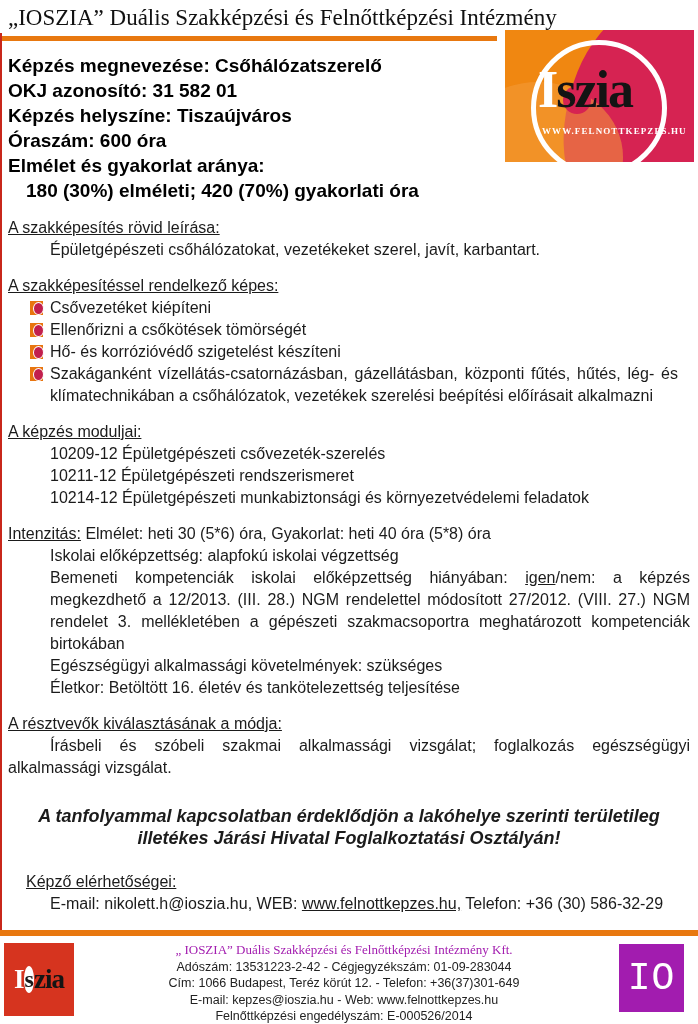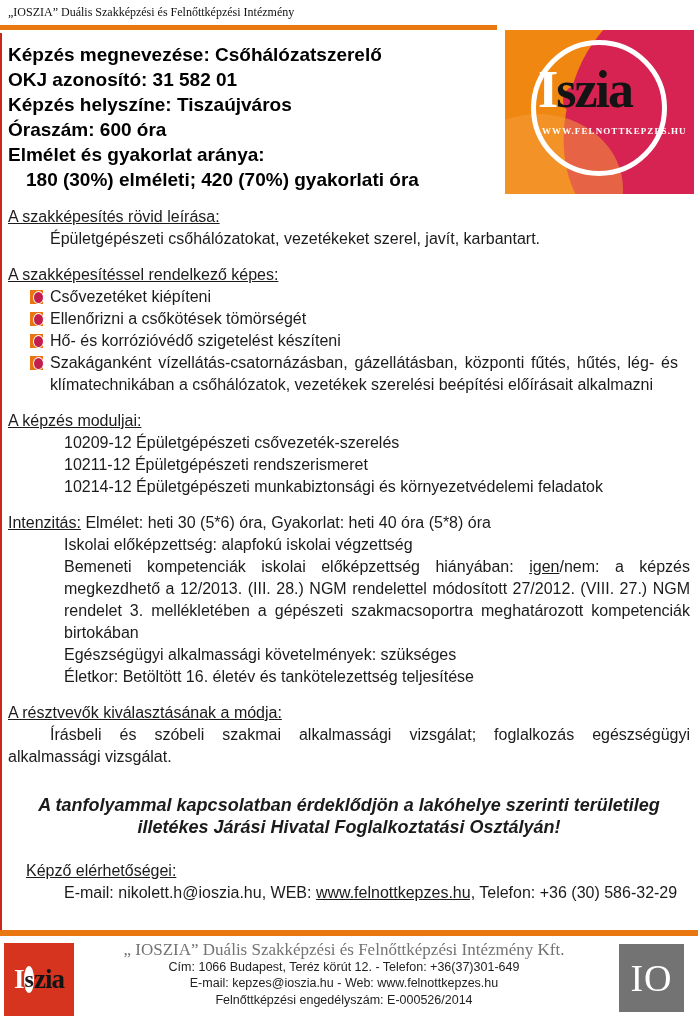--- a/index.html
+++ b/index.html
@@ -2,25 +2,25 @@
 <html><head>
 <meta charset="utf-8">
 <style>
   html,body{margin:0;padding:0;background:#fff;}
   .page{position:relative;width:698px;height:1024px;background:#fff;overflow:hidden;
         font-family:"Liberation Sans",sans-serif;color:#1b1b1b;}
   
   .left-edge-line{position:absolute;left:0;top:33px;width:2px;height:897px;background:#c8271b;}
 
   
-  .masthead{padding:5px 8px 2px;font-family:"Liberation Serif",serif;font-size:12px;color:#111;}
+  .masthead{padding:5px 8px 2px;font-family:"Liberation Serif",serif;font-size:23px;color:#111;}
   .head-rule{width:497px;height:5px;background:#e8780f;margin-top:3px;}
 
   
-  .logo{position:absolute;top:30px;left:505px;width:189px;height:164px;background:#f08711;overflow:hidden;}
+  .logo{position:absolute;top:30px;left:505px;width:189px;height:132px;background:#f08711;overflow:hidden;}
   .logo .blob{position:absolute;right:-38px;top:-30px;width:165px;height:235px;background:#d62352;
               border-radius:48%;transform:rotate(14deg);}
   .logo .swirl{position:absolute;left:-52px;bottom:-70px;width:170px;height:150px;border-radius:50%;
                background:#f49b3a;opacity:.55;}
   .logo .ring{position:absolute;left:26px;top:10px;width:126px;height:126px;border:5px solid #fff;
               border-radius:50%;}
   .logo .dot{position:absolute;left:58px;top:56px;width:28px;height:28px;background:#d62352;border-radius:50%;}
   .logo .word{position:absolute;left:33px;top:34px;font-family:"Liberation Serif",serif;font-weight:bold;
               font-size:52px;line-height:52px;letter-spacing:-2px;}
   .logo .word .wi{color:#fff;}
@@ -29,45 +29,45 @@
              font-size:9px;letter-spacing:1.1px;color:#fff;}
 
   
   .course-info{margin:12px 0 0;padding:0 8px;width:500px;font-weight:bold;font-size:19px;line-height:25px;color:#000;}
   .course-info .ratio{padding-left:18px;}
 
   
   .main{padding:0 8px;font-size:16px;line-height:22px;}
   .sec-h{margin-top:14px;text-decoration:underline;}
   .ti{text-indent:42px;}
-  .ind{margin-left:56px;}
+  .ind{margin-left:42px;}
   .just{text-align:justify;}
   ul.bullets{list-style:none;margin:0 12px 0 22px;padding:0;}
   ul.bullets li{position:relative;padding-left:20px;}
   .b-icon{position:absolute;left:0;top:4px;width:13px;height:14px;background:#e8750f;display:inline-block;}
   .b-icon i{position:absolute;left:3px;top:1px;width:9px;height:11px;background:#c21f4d;
             border:1px solid #fff;border-radius:50%;}
   .notice{margin:26px auto 0;width:93%;text-align:center;font-weight:bold;font-style:italic;font-size:18px;}
   .u{text-decoration:underline;}
 
   
   .footer{position:absolute;left:0;bottom:0;width:698px;height:94px;background:#fff;}
   .footer .bar{width:698px;height:6px;background:#e8780f;}
   .footer .row{position:relative;height:88px;}
   .f-logo{position:absolute;left:4px;top:7px;width:70px;height:73px;background:#d6341f;
           display:flex;align-items:center;justify-content:center;
           font-family:"Liberation Serif",serif;font-weight:bold;font-size:27px;letter-spacing:-1px;}
   .f-logo .fi{color:#fff;}
   .f-logo .fs{background:#fff;color:#1a1a1a;border-radius:50%;padding:0 1px;font-size:24px;}
   .f-logo .fzia{color:#141414;}
   .f-center{position:absolute;left:90px;right:100px;top:6px;text-align:center;font-size:12.5px;line-height:16.5px;color:#222;}
-  .f-center .serif{font-family:"Liberation Serif",serif;font-size:17px;color:#737373;}
-  .io-sq{position:absolute;right:14px;top:8px;width:65px;height:68px;background:#737373;
+  .f-center .serif{font-family:"Liberation Serif",serif;font-size:13px;color:#a21caf;}
+  .io-sq{position:absolute;right:14px;top:8px;width:65px;height:68px;background:#a21caf;
          display:flex;align-items:center;justify-content:center;color:#fff;
-         font-family:Liberation Serif, serif;font-size:38px;letter-spacing:1px;}
+         font-family:Liberation Mono, monospace;font-size:38px;letter-spacing:1px;}
 </style>
 </head>
 <body>
 
 <div class="page">
 
   <div class="left-edge-line"></div>
 
   <div class="masthead">„IOSZIA” Duális Szakképzési és Felnőttképzési Intézmény</div>
   <div class="head-rule"></div>
@@ -136,20 +136,21 @@
   <div class="footer">
     <div class="bar"></div>
     <div class="row">
       <div class="f-logo">
           <span class="fi">I</span>
           <span class="fs">s</span>
           <span class="fzia">zia</span>
         </div>
       <div class="f-center">
         <div class="serif">„ IOSZIA” Duális Szakképzési és Felnőttképzési Intézmény Kft.</div>
+        <div>Adószám: 13531223-2-42 - Cégjegyzékszám: 01-09-283044</div>
         <div>Cím: 1066 Budapest, Teréz körút 12. - Telefon: +36(37)301-649</div>
         <div>E-mail: kepzes@ioszia.hu - Web: www.felnottkepzes.hu</div>
         <div>Felnőttképzési engedélyszám: E-000526/2014</div>
       </div>
       <div class="io-sq">IO</div>
     </div>
   </div>
 
 </div>
 

